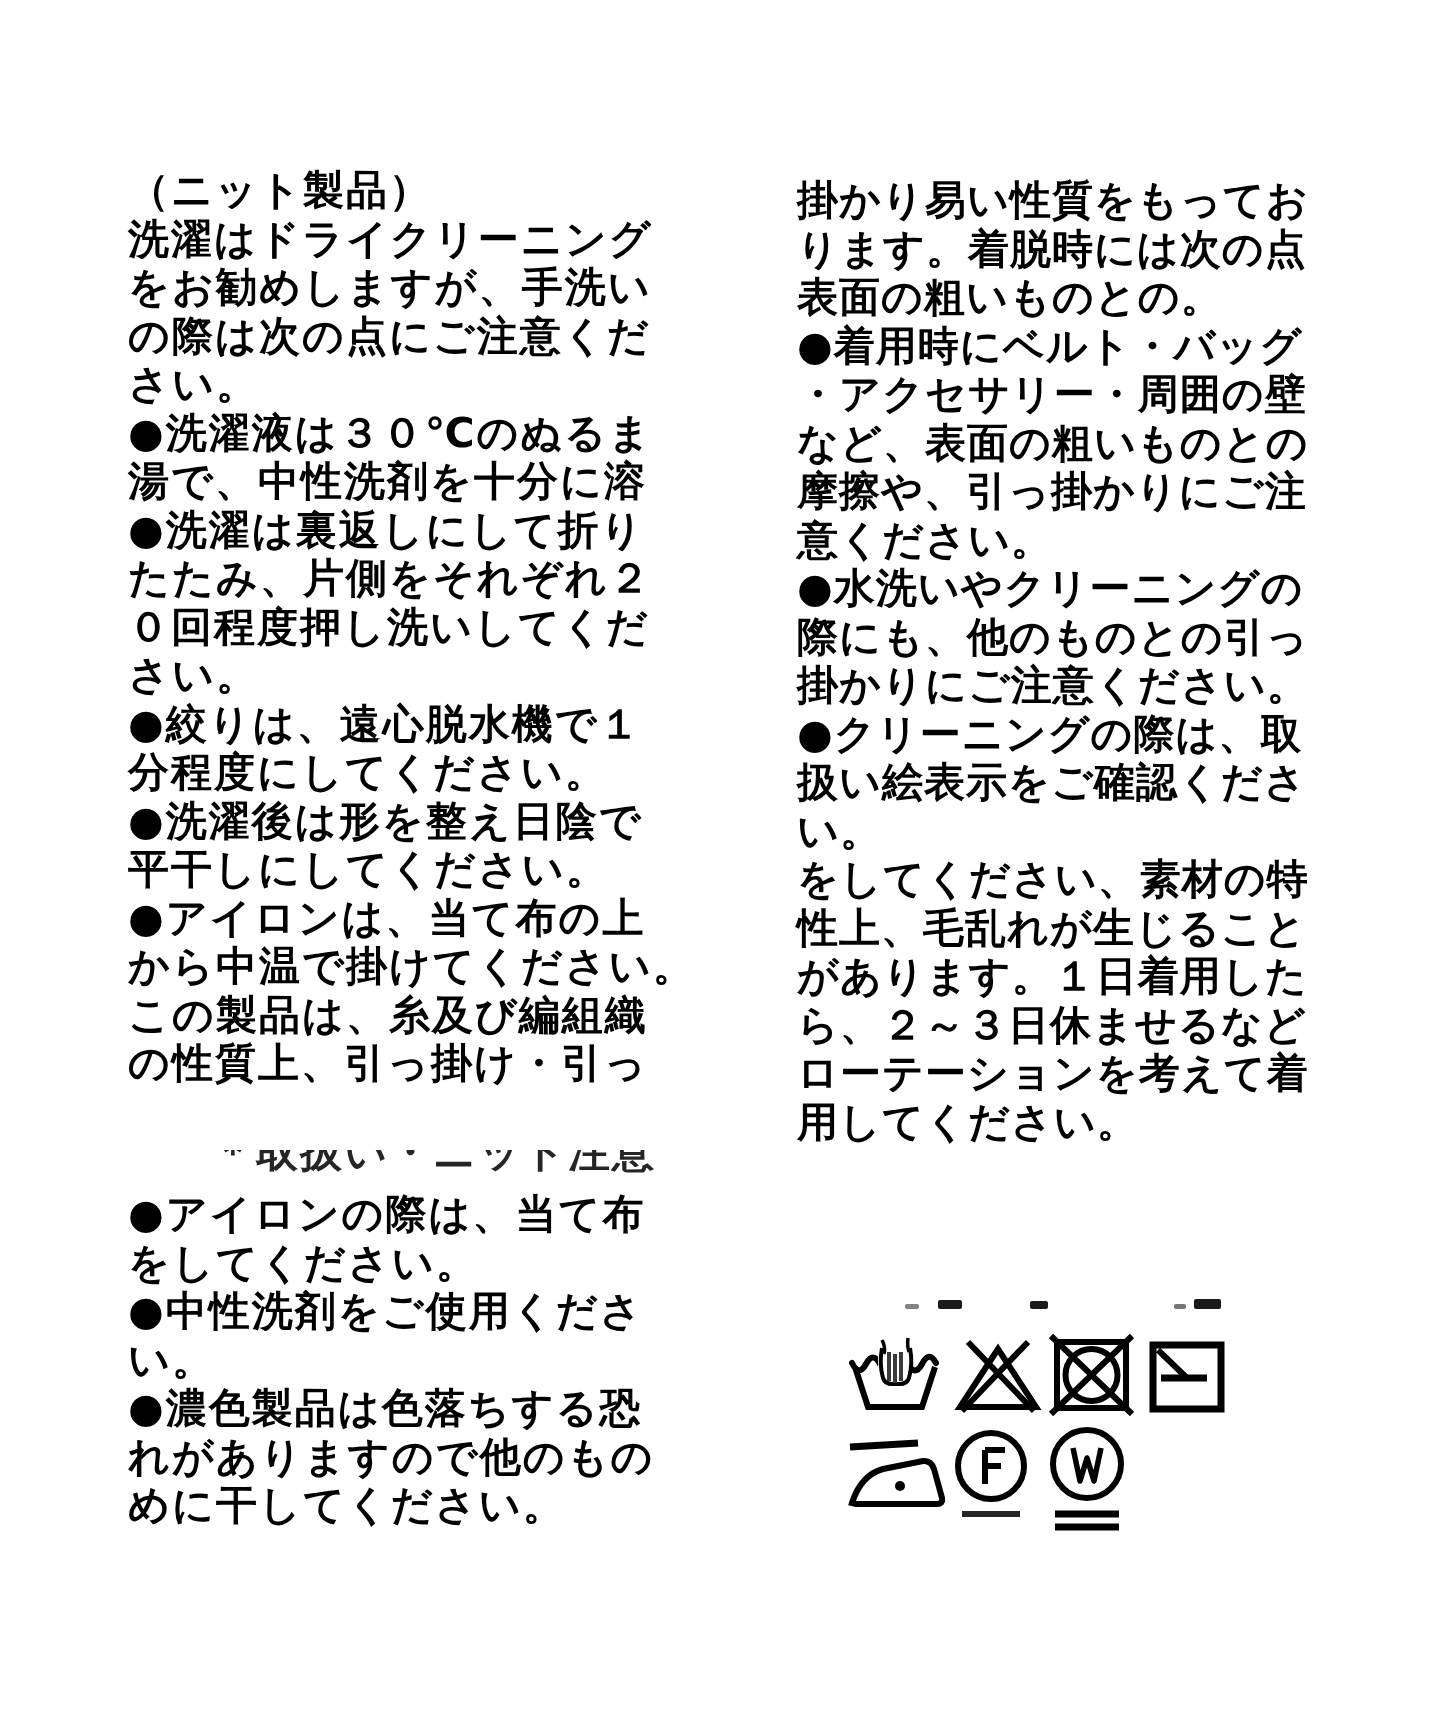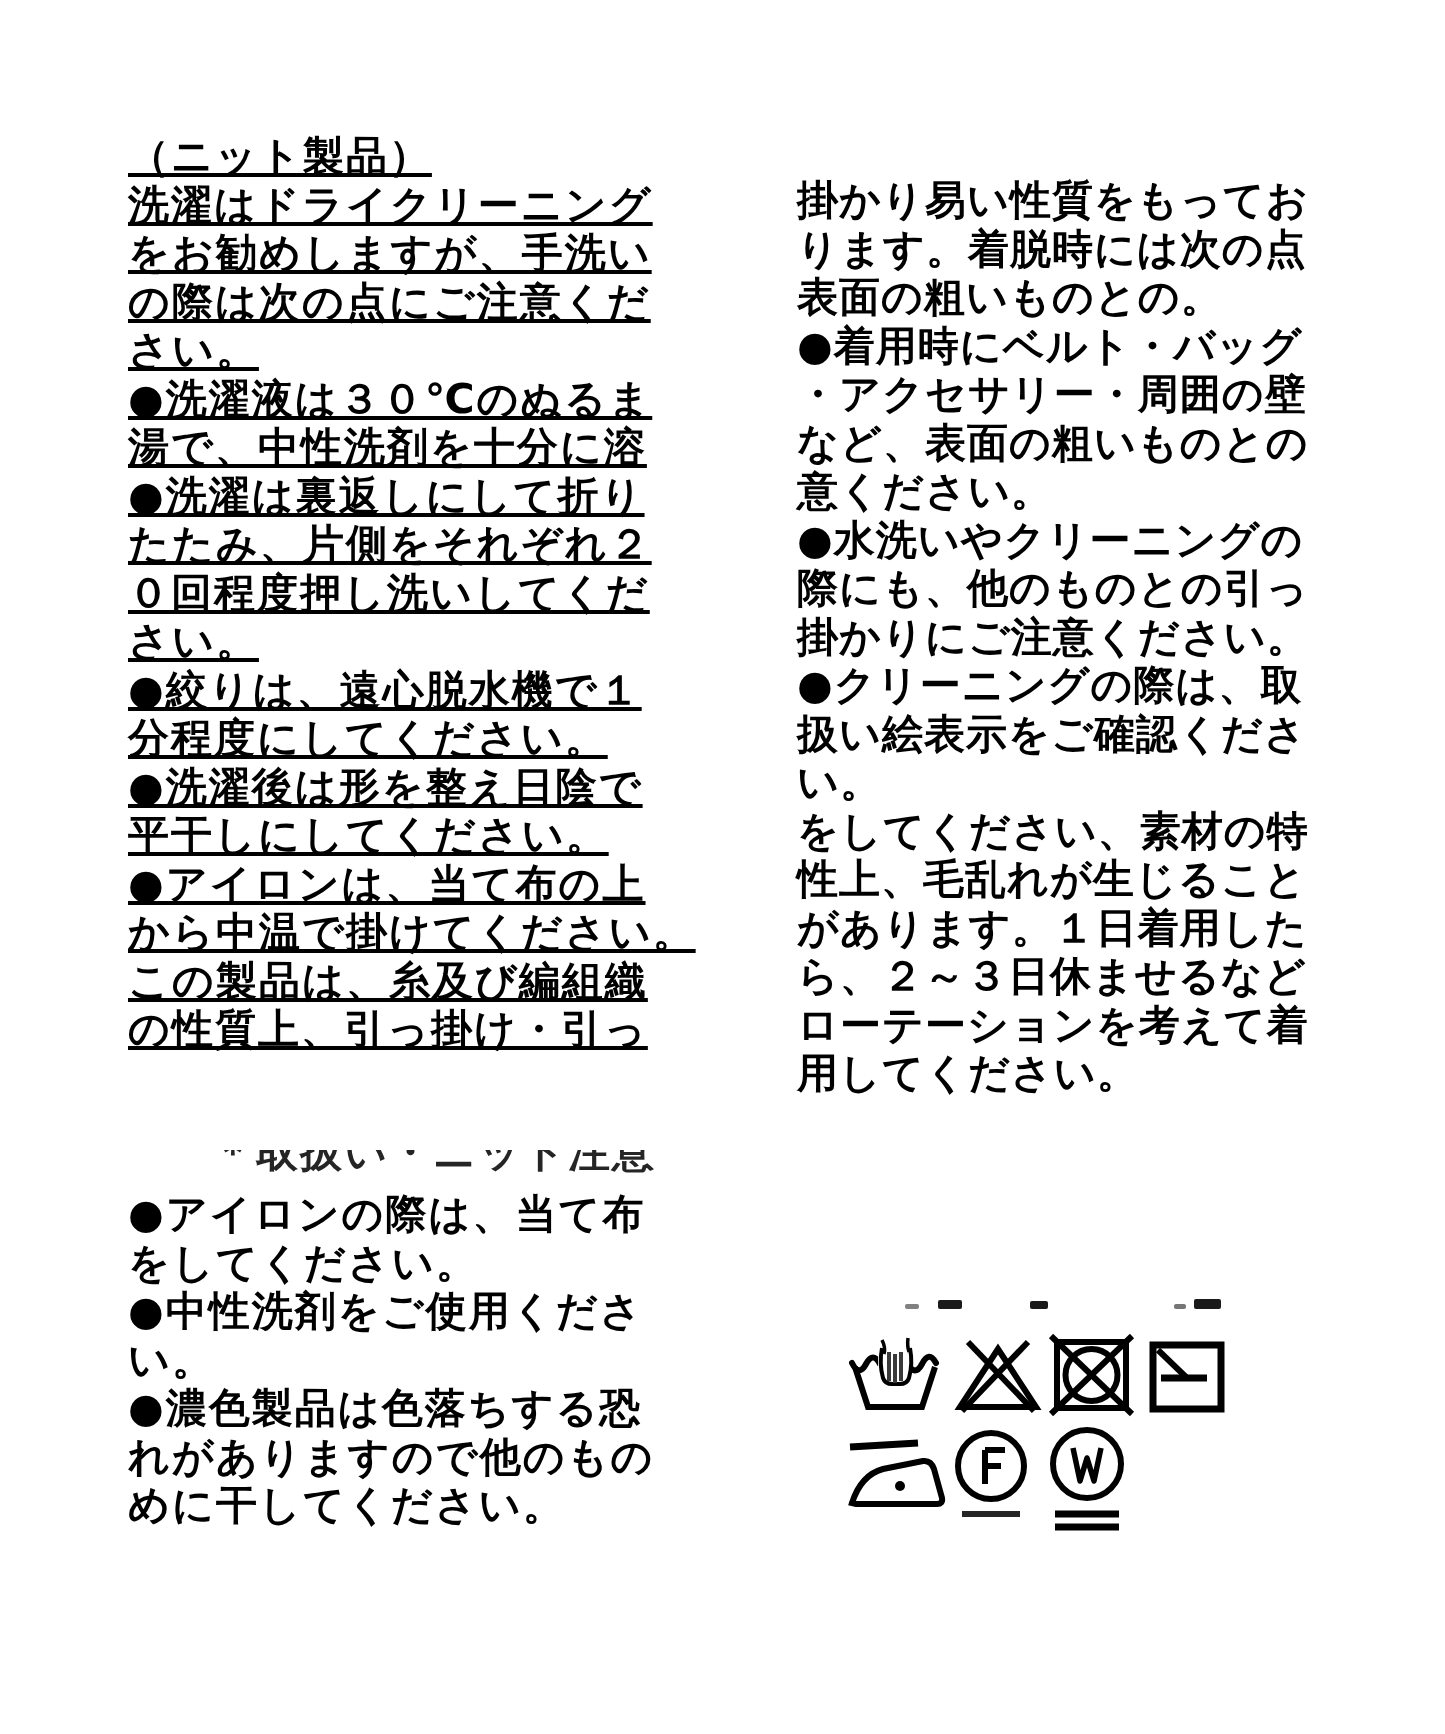--- a/index.html
+++ b/index.html
@@ -4,21 +4,21 @@
 <style>
   html,body{margin:0;padding:0;}
   body{
     width:1445px;height:1734px;position:relative;
     background:#ffffff;color:#000000;
     font-family:"DejaVu Sans","Liberation Sans",sans-serif;
     font-weight:700;overflow:hidden;
   }
   .textcol{position:absolute;font-size:41px;line-height:48.5px;letter-spacing:2px;}
   .line{white-space:nowrap;}
-  #left-block1{left:128px;top:132px;width:545px;text-decoration:underline;}
+  #left-block1{left:128px;top:166px;width:545px;}
   #left-block2{left:128px;top:1190px;width:560px;}
   #right-col{left:797px;top:176px;width:520px;letter-spacing:1px;}
 
   
   #clip-line{
     position:absolute;left:212px;top:1150px;width:445px;height:32px;
     overflow:hidden;
   }
   #clip-line span{
     position:absolute;left:0;top:-26px;font-size:42px;letter-spacing:2px;
@@ -81,20 +81,21 @@
   <div class="line">めに干してください。</div>
 </div>
 
 <div id="right-col" class="textcol">
   <div class="line">掛かり易い性質をもってお</div>
   <div class="line">ります。着脱時には次の点</div>
   <div class="line">表面の粗いものとの。</div>
   <div class="line">●着用時にベルト・バッグ</div>
   <div class="line">・アクセサリー・周囲の壁</div>
   <div class="line">など、表面の粗いものとの</div>
+  <div class="line">摩擦や、引っ掛かりにご注</div>
   <div class="line">意ください。</div>
   <div class="line">●水洗いやクリーニングの</div>
   <div class="line">際にも、他のものとの引っ</div>
   <div class="line">掛かりにご注意ください。</div>
   <div class="line">●クリーニングの際は、取</div>
   <div class="line">扱い絵表示をご確認くださ</div>
   <div class="line">い。</div>
   <div class="line">をしてください、素材の特</div>
   <div class="line">性上、毛乱れが生じること</div>
   <div class="line">があります。１日着用した</div>

